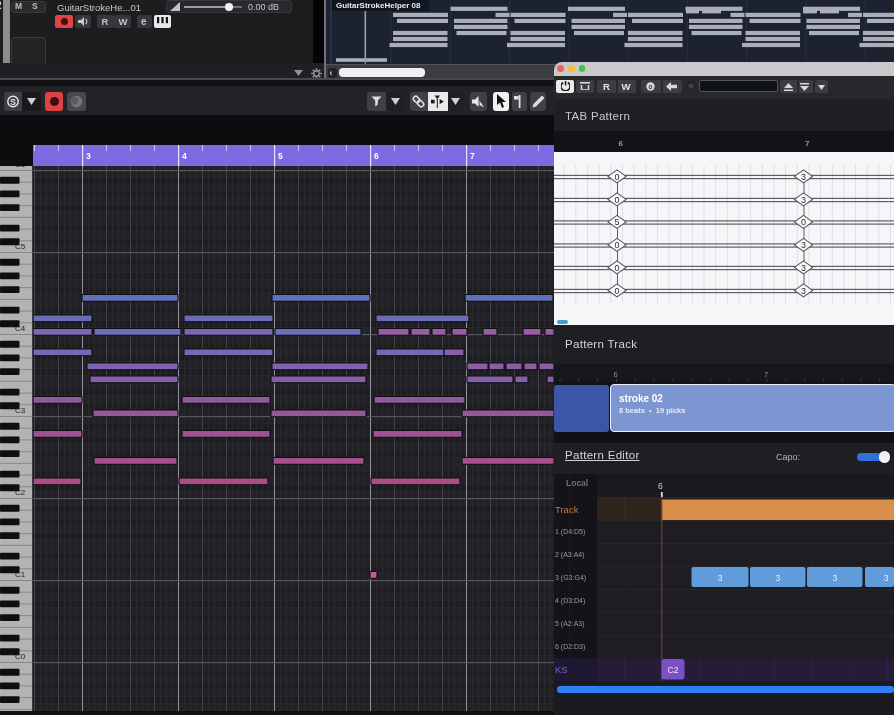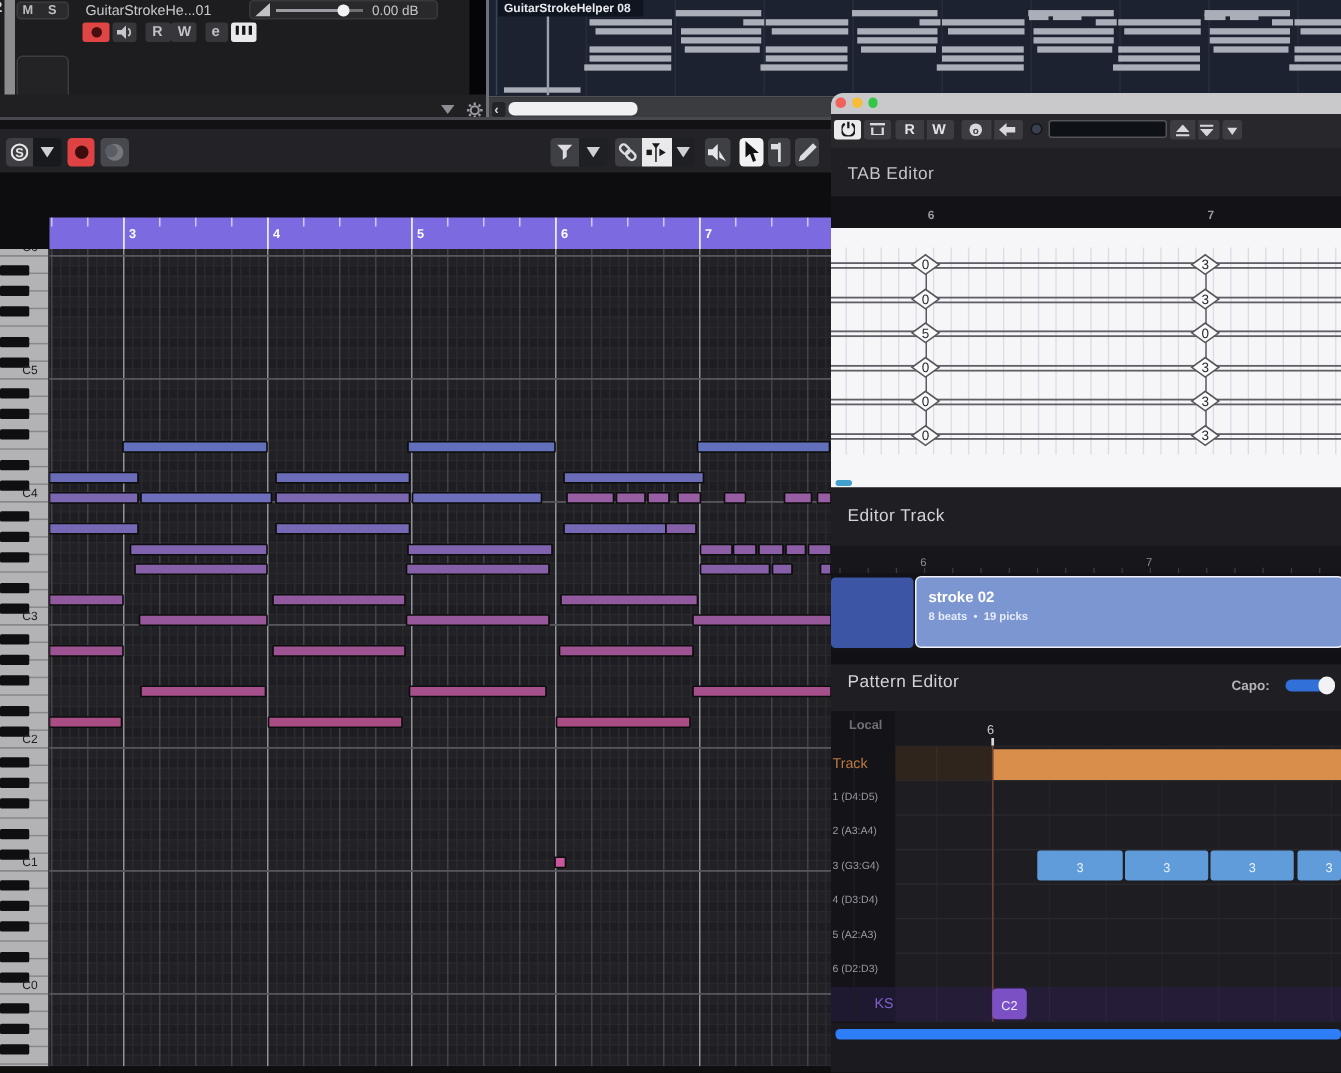--- a/index.html
+++ b/index.html
@@ -623,21 +623,21 @@
 <div style="position:absolute;left:797.5px;top:80px;width:15px;height:12.5px;background:#3c3c41;border-radius:0 2px 2px 0;border-left:1px solid #2a2a2e;"></div>
 <svg style="position:absolute;left:800px;top:82.5px" width="9" height="8" viewBox="0 0 9 8">
     <path d="M0 3 L9 3 L4.5 8 Z" fill="#d8d8dc"></path>
     <rect x="0" y="0" width="9" height="1.5" fill="#d8d8dc"></rect>
   </svg>
 <div style="position:absolute;left:814.5px;top:80px;width:13px;height:12.5px;background:#3c3c41;border-radius:2px;"></div>
 <svg style="position:absolute;left:817.5px;top:84.5px" width="7" height="5" viewBox="0 0 7 5">
     <path d="M0 0 L7 0 L3.5 5 Z" fill="#d8d8dc"></path>
   </svg>
 <div style="position:absolute;left:554px;top:99px;width:340px;height:32px;background:#1f1f24;"></div>
-<div style="position:absolute;left:565px;top:109.5px;font-size:11.5px;color:#c6c6ca;font-weight:normal;white-space:nowrap;letter-spacing:0.3px;">TAB Editor</div>
+<div style="position:absolute;left:565px;top:109.5px;font-size:11.5px;color:#c6c6ca;font-weight:normal;white-space:nowrap;letter-spacing:0.3px;">TAB Pattern</div>
 <div style="position:absolute;left:554px;top:131px;width:340px;height:21px;background:#121217;"></div>
 <div style="position:absolute;left:618.5px;top:138.5px;font-size:8px;color:#9a9aa2;font-weight:bold;white-space:nowrap;">6</div>
 <div style="position:absolute;left:805px;top:138.5px;font-size:8px;color:#9a9aa2;font-weight:bold;white-space:nowrap;">7</div>
 <div style="position:absolute;left:554px;top:152px;width:340px;height:173px;background:#f6f6f8;"></div>
 <svg style="position:absolute;left:554px;top:152px" width="340" height="173" viewBox="0 0 340 173">
     <rect x="9.70" y="13" width="0.9" height="138" fill="#dcdce4"></rect>
     <rect x="21.36" y="13" width="0.9" height="138" fill="#dcdce4"></rect>
     <rect x="33.01" y="13" width="0.9" height="138" fill="#dcdce4"></rect>
     <rect x="44.67" y="13" width="0.9" height="138" fill="#dcdce4"></rect>
     <rect x="56.32" y="13" width="0.9" height="138" fill="#dcdce4"></rect>
@@ -699,21 +699,21 @@
     <text x="249.5" y="73.1" font-size="9" fill="#2a2a2e" text-anchor="middle" font-family="Liberation Sans">0</text>
     <path d="M240.5 92.9 L249.5 86.4 L258.5 92.9 L249.5 99.4 Z" fill="#fafafb" stroke="#55555d" stroke-width="1.1"></path>
     <text x="249.5" y="96.1" font-size="9" fill="#2a2a2e" text-anchor="middle" font-family="Liberation Sans">3</text>
     <path d="M240.5 115.4 L249.5 108.9 L258.5 115.4 L249.5 121.9 Z" fill="#fafafb" stroke="#55555d" stroke-width="1.1"></path>
     <text x="249.5" y="118.6" font-size="9" fill="#2a2a2e" text-anchor="middle" font-family="Liberation Sans">3</text>
     <path d="M240.5 138.4 L249.5 131.9 L258.5 138.4 L249.5 144.9 Z" fill="#fafafb" stroke="#55555d" stroke-width="1.1"></path>
     <text x="249.5" y="141.6" font-size="9" fill="#2a2a2e" text-anchor="middle" font-family="Liberation Sans">3</text>
   </svg>
 <div style="position:absolute;left:556.5px;top:319.5px;width:11px;height:4.5px;background:#41a0cc;border-radius:2px;"></div>
 <div style="position:absolute;left:554px;top:325px;width:340px;height:39px;background:#1e1e23;"></div>
-<div style="position:absolute;left:565px;top:337.5px;font-size:11.5px;color:#d4d4d8;font-weight:normal;white-space:nowrap;letter-spacing:0.3px;">Editor Track</div>
+<div style="position:absolute;left:565px;top:337.5px;font-size:11.5px;color:#d4d4d8;font-weight:normal;white-space:nowrap;letter-spacing:0.3px;">Pattern Track</div>
 <div style="position:absolute;left:554px;top:364px;width:340px;height:18px;background:#17171b;"></div>
 <div style="position:absolute;left:613.5px;top:369.5px;font-size:7.5px;color:#8b8b93;font-weight:normal;white-space:nowrap;">6</div>
 <div style="position:absolute;left:764px;top:369.5px;font-size:7.5px;color:#8b8b93;font-weight:normal;white-space:nowrap;">7</div>
 <svg style="position:absolute;left:554px;top:364px" width="340" height="18" viewBox="0 0 340 18">
     <rect x="5.6" y="14.5" width="0.8" height="3.5" fill="#3c3c44"></rect>
     <rect x="24.4" y="14.5" width="0.8" height="3.5" fill="#3c3c44"></rect>
     <rect x="43.2" y="14.5" width="0.8" height="3.5" fill="#3c3c44"></rect>
     <rect x="62.0" y="14.5" width="0.8" height="3.5" fill="#3c3c44"></rect>
     <rect x="80.8" y="14.5" width="0.8" height="3.5" fill="#3c3c44"></rect>
     <rect x="99.6" y="14.5" width="0.8" height="3.5" fill="#3c3c44"></rect>
@@ -730,22 +730,22 @@
     <rect x="306.6" y="14.5" width="0.8" height="3.5" fill="#3c3c44"></rect>
     <rect x="325.4" y="14.5" width="0.8" height="3.5" fill="#3c3c44"></rect>
   </svg>
 <div style="position:absolute;left:554px;top:382px;width:340px;height:52px;background:#121217;"></div>
 <div style="position:absolute;left:554px;top:384.5px;width:54.5px;height:47.5px;background:#3d55a5;border-radius:3px;"></div>
 <div style="position:absolute;left:610px;top:384px;width:286px;height:48px;background:#7c96d2;border:1.5px solid #eef1f8;border-radius:4px;"></div>
 <div style="position:absolute;left:619px;top:392.5px;font-size:10px;color:#ffffff;font-weight:bold;white-space:nowrap;">stroke 02</div>
 <div style="position:absolute;left:619px;top:406px;font-size:7.5px;color:#e6ebf7;font-weight:bold;white-space:nowrap;">8 beats&nbsp;&nbsp;•&nbsp;&nbsp;19 picks</div>
 <div style="position:absolute;left:554px;top:434px;width:340px;height:9px;background:#111115;"></div>
 <div style="position:absolute;left:554px;top:443px;width:340px;height:31px;background:#1e1e23;"></div>
-<div style="position:absolute;left:565px;top:448.5px;font-size:11.5px;color:#d4d4d8;font-weight:normal;white-space:nowrap;letter-spacing:0.3px;">Pattern Editor</div>
-<div style="position:absolute;left:821px;top:451.5px;font-size:9px;color:#b2b2b8;font-weight:bold;white-space:nowrap;">Capo:</div>
+<div style="position:absolute;left:565px;top:448.5px;font-size:11.5px;color:#d4d4d8;font-weight:normal;white-space:nowrap;letter-spacing:0.3px;text-decoration:underline;">Pattern Editor</div>
+<div style="position:absolute;left:776px;top:451.5px;font-size:9px;color:#b2b2b8;font-weight:normal;white-space:nowrap;">Capo:</div>
 <div style="position:absolute;left:857px;top:452.5px;width:29px;height:8.5px;background:#3070d8;border-radius:4px;"></div>
 <div style="position:absolute;left:878.5px;top:451px;width:11.5px;height:11.5px;background:#f2f2f4;border-radius:50%;"></div>
 <div style="position:absolute;left:554px;top:474px;width:43px;height:208px;background:#141418;"></div>
 <div style="position:absolute;left:597px;top:474px;width:297px;height:208px;background:#1e1e22;"></div>
 <svg style="position:absolute;left:554px;top:474px" width="340" height="208" viewBox="0 0 340 208">
     <rect x="70.0" y="0" width="0.9" height="184" fill="#232328"></rect>
     <rect x="107.6" y="0" width="0.9" height="184" fill="#232328"></rect>
     <rect x="145.2" y="0" width="0.9" height="184" fill="#232328"></rect>
     <rect x="182.8" y="0" width="0.9" height="184" fill="#232328"></rect>
     <rect x="220.4" y="0" width="0.9" height="184" fill="#232328"></rect>
@@ -790,14 +790,14 @@
   </svg>
 <div style="position:absolute;left:566px;top:478px;font-size:8.5px;color:#6f6f77;font-weight:bold;white-space:nowrap;">Local</div>
 <div style="position:absolute;left:658px;top:480.5px;font-size:8.5px;color:#cacad2;font-weight:normal;white-space:nowrap;">6</div>
 <div style="position:absolute;left:555px;top:504px;font-size:9.5px;color:#bf7a42;font-weight:normal;white-space:nowrap;">Track</div>
 <div style="position:absolute;left:555px;top:527.5px;font-size:7px;color:#9a9aa2;font-weight:normal;white-space:nowrap;">1 (D4:D5)</div>
 <div style="position:absolute;left:555px;top:550.5px;font-size:7px;color:#9a9aa2;font-weight:normal;white-space:nowrap;">2 (A3:A4)</div>
 <div style="position:absolute;left:555px;top:573.5px;font-size:7px;color:#9a9aa2;font-weight:normal;white-space:nowrap;">3 (G3:G4)</div>
 <div style="position:absolute;left:555px;top:596.5px;font-size:7px;color:#9a9aa2;font-weight:normal;white-space:nowrap;">4 (D3:D4)</div>
 <div style="position:absolute;left:555px;top:619.5px;font-size:7px;color:#9a9aa2;font-weight:normal;white-space:nowrap;">5 (A2:A3)</div>
 <div style="position:absolute;left:555px;top:642.5px;font-size:7px;color:#9a9aa2;font-weight:normal;white-space:nowrap;">6 (D2:D3)</div>
-<div style="position:absolute;left:555px;top:663.5px;font-size:9.5px;color:#7f60c9;font-weight:normal;white-space:nowrap;margin-left:28px;">KS</div>
+<div style="position:absolute;left:555px;top:663.5px;font-size:9.5px;color:#7f60c9;font-weight:normal;white-space:nowrap;">KS</div>
 <div style="position:absolute;left:554px;top:682px;width:340px;height:33px;background:#1a1a1f;"></div>
 <div style="position:absolute;left:557px;top:686px;width:337px;height:6.5px;background:#2e7ef8;border-radius:3px;"></div>
 </body></html>

